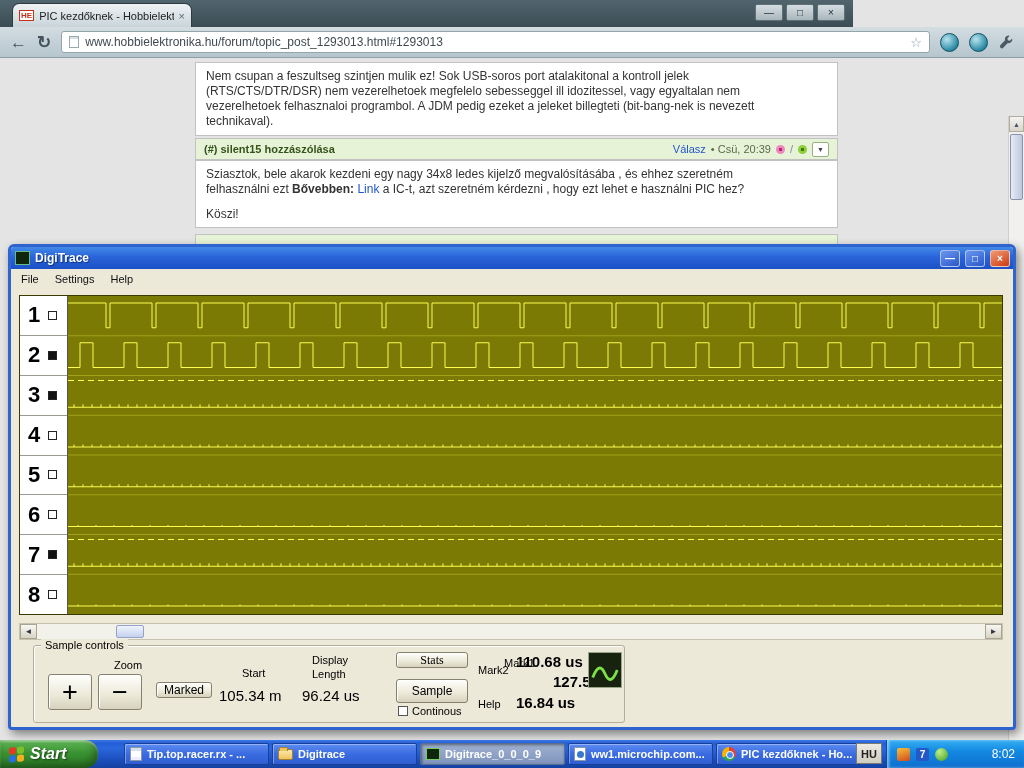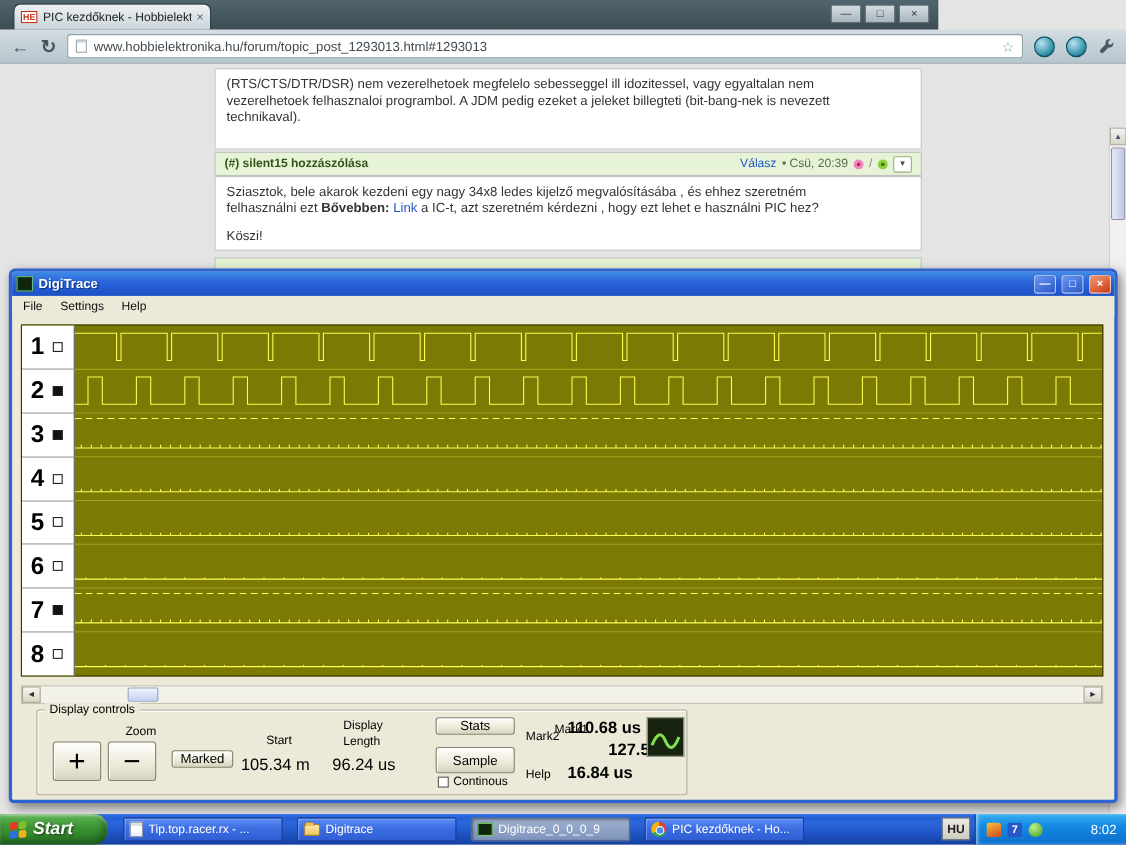--- a/index.html
+++ b/index.html
@@ -96,39 +96,39 @@
   .dt-legend { position:absolute; top:-7px; left:7px; background:#ece9d8; padding:0 4px; font-size:11px; color:#000; }
   .ctl-lbl { position:absolute; font-size:11px; color:#000; }
   .ctl-val { position:absolute; font-size:15px; color:#000; white-space:nowrap; }
   .ctl-val.big { font-weight:bold; }
   .xpbtn { position:absolute; display:flex; align-items:center; justify-content:center;
     background:linear-gradient(180deg,#fefefb,#ece9d8 60%,#d6d2be); border:1px solid #84816f;
     border-radius:3px; box-shadow:inset 1px 1px 0 #fff; font-size:12px; color:#000; }
   .btn-plus  { left:14px; top:28px; width:44px; height:36px; font-size:27px; }
   .btn-minus { left:64px; top:28px; width:44px; height:36px; font-size:27px; }
   .btn-marked{ left:122px; top:36px; width:56px; height:16px; }
-  .btn-stats { left:362px; top:6px;  width:72px; height:16px; }
+  .btn-stats { left:362px; top:6px;  width:72px; height:16px;font-family:Liberation Serif, serif; }
   .btn-sample{ left:362px; top:33px; width:72px; height:24px; }
   .chk-cont { position:absolute; left:364px; top:59px; display:flex; gap:4px; align-items:center; font-size:11px; }
   .chk-box { width:10px; height:10px; background:#fff; border:1px solid #555; }
   .dt-logo { position:absolute; left:554px; top:6px; width:34px; height:36px; background:#18230f;
     border:1px solid #9aa488; }
 
   
   .taskbar { position:absolute; left:0; bottom:0; width:1024px; height:28px;
     background:linear-gradient(180deg,#3a75e8 0%,#245fd6 12%,#2a66dc 30%,#1c4fbe 70%,#1441a0 100%); }
   .start-btn { position:absolute; left:0; top:0; height:28px; width:98px; border-radius:0 13px 13px 0;
     background:linear-gradient(180deg,#63b858 0%,#3a9332 45%,#2c7d26 100%);
     box-shadow:inset -3px -4px 8px rgba(0,0,0,.35), inset 0 2px 2px rgba(255,255,255,.4);
     display:flex; align-items:center; gap:6px; padding-left:9px;
     color:#fff; font-size:16px; font-weight:bold; font-style:italic; text-shadow:1px 1px 2px rgba(0,0,0,.6); }
   .xp-flag { width:15px; height:15px; display:grid; grid-template-columns:7px 7px; grid-gap:1px; transform:skewY(-6deg); }
   .xp-flag span { border-radius:2px; }
   .fl-r { background:#e23c26; } .fl-g { background:#7fbf2a; } .fl-b { background:#2a6fe2; } .fl-y { background:#f2b01e; }
-  .taskbtns { position:absolute; left:112px; top:3px; display:flex; gap:13px; }
+  .taskbtns { position:absolute; left:124px; top:3px; display:flex; gap:3px;font-weight:bold; }
   .taskbtn { width:145px; height:22px; border-radius:2px; border:1px solid #1a3f96;
     background:linear-gradient(180deg,#5c8cf2,#3a6be0 50%,#2f5ed2);
     box-shadow:inset 1px 1px 0 rgba(255,255,255,.35);
     display:flex; align-items:center; gap:5px; padding:0 5px; color:#fff; font-size:11px; }
   .taskbtn span.tlabel { white-space:nowrap; overflow:hidden; }
   .taskbtn.active { background:linear-gradient(180deg,#9fb0d0,#8095bd); border-color:#5a6d92;
     box-shadow:inset 1px 1px 3px rgba(0,0,0,.45); color:#fff; }
   .ic { flex:none; }
   .ic-doc { width:12px; height:14px; background:#fff; border:1px solid #8a98a8;
     box-shadow:inset 0 3px 0 #d8e2ea, inset 0 -3px 0 #eef; }
@@ -181,20 +181,21 @@
     </div>
     <span class="ext-icon"></span>
     <span class="ext-icon"></span>
     <svg class="wrench" viewBox="0 0 16 16">
       <path d="M10.5 1.5a3.6 3.6 0 0 0-3.4 4.8L2.5 11a1.9 1.9 0 1 0 2.7 2.7l4.6-4.6a3.6 3.6 0 0 0 4.3-4.6l-2.2 2.2-2-.5-.5-2 2.2-2.2a3.6 3.6 0 0 0-1.1-.5z" fill="#4a5a64"></path>
     </svg>
   </div>
 
   <div class="content">
     <div class="post post1">
+      <div>Nem csupan a feszultseg szintjen mulik ez! Sok USB-soros port atalakitonal a kontroll jelek</div>
       <div>(RTS/CTS/DTR/DSR) nem vezerelhetoek megfelelo sebesseggel ill idozitessel, vagy egyaltalan nem</div>
       <div>vezerelhetoek felhasznaloi programbol. A JDM pedig ezeket a jeleket billegteti (bit-bang-nek is nevezett</div>
       <div>technikaval).</div>
     </div>
 
     <div class="post-header ph-main">
       <span class="ph-left">(#) silent15 hozzászólása</span>
       <span class="link">Válasz</span>
       <span class="ph-time">• Csü, 20:39</span>
       <span class="flower-dot"></span>
@@ -290,21 +291,21 @@
       </svg>
   </div>
 
   <div class="dt-hscroll">
     <div class="dt-sbtn">◄</div>
     <div class="dt-hthumb"></div>
     <div class="dt-sbtn right">►</div>
   </div>
 
   <div class="dt-controls">
-    <span class="dt-legend">Display controls</span>
+    <span class="dt-legend">Sample controls</span>
     <span class="ctl-lbl" style="left:80px; top:13px;">Zoom</span>
     <div class="xpbtn btn-plus">+</div>
     <div class="xpbtn btn-minus">−</div>
     <div class="xpbtn btn-marked">Marked</div>
 
     <span class="ctl-lbl" style="left:208px; top:21px;">Start</span>
     <span class="ctl-val" style="left:185px; top:41px;">105.34 m</span>
     <span class="ctl-lbl" style="left:278px; top:8px;">Display</span>
     <span class="ctl-lbl" style="left:278px; top:22px;">Length</span>
     <span class="ctl-val" style="left:268px; top:41px;">96.24 us</span>
@@ -349,20 +350,24 @@
     </div>
     <div class="taskbtn">
       <span class="ic ic-folder"></span>
       <span class="tlabel">Digitrace</span>
     </div>
     <div class="taskbtn active">
       <span class="ic ic-dt"></span>
       <span class="tlabel">Digitrace_0_0_0_9</span>
     </div>
     <div class="taskbtn">
+      <span class="ic ic-page"></span>
+      <span class="tlabel">ww1.microchip.com...</span>
+    </div>
+    <div class="taskbtn">
       <span class="ic ic-chrome"></span>
       <span class="tlabel">PIC kezdőknek - Ho...</span>
     </div>
   </div>
 
   <div class="lang-box">HU</div>
 
   <div class="tray">
     <span class="tray-ic ti-shield"></span>
     <span class="tray-ic ti-seven">7</span>

